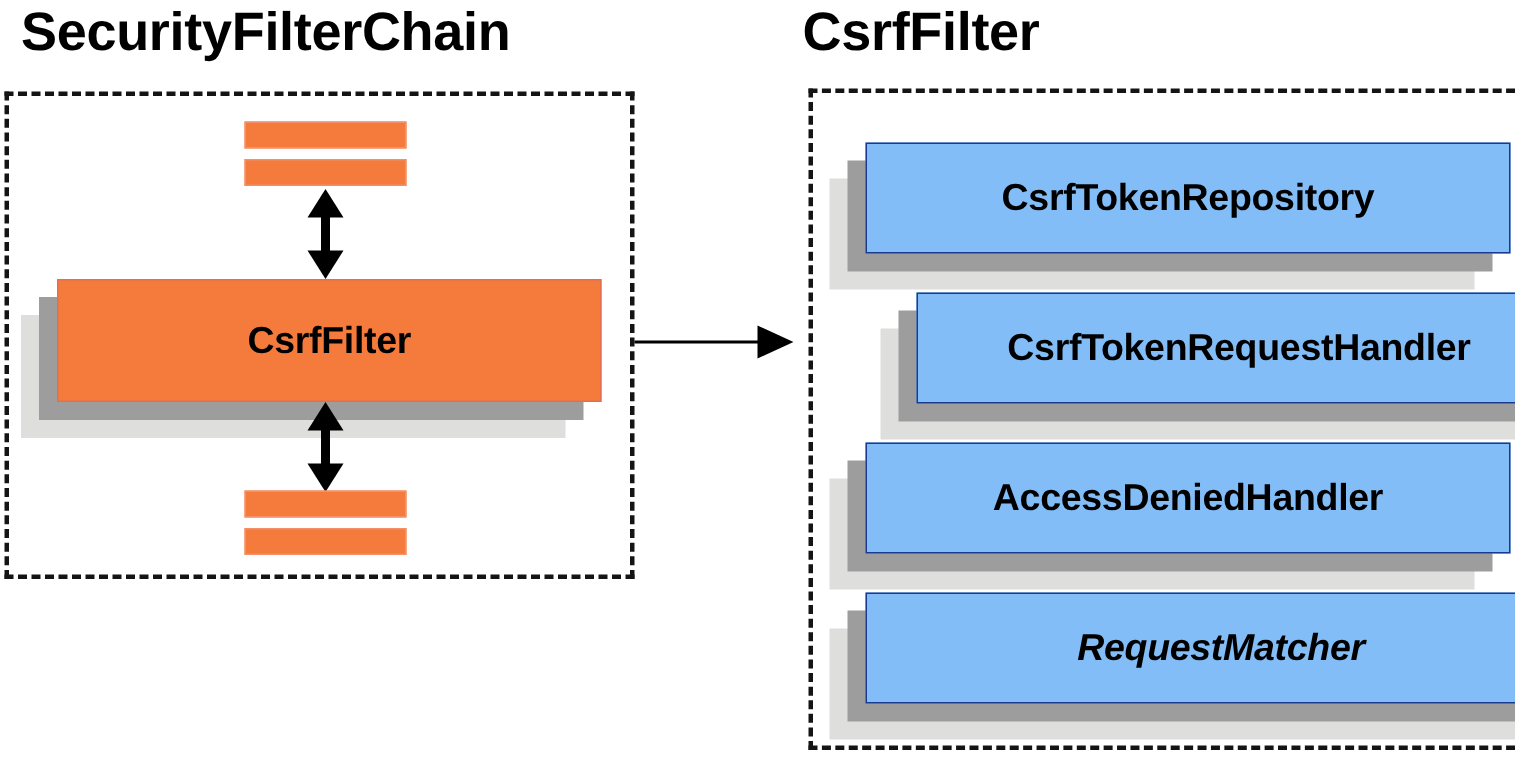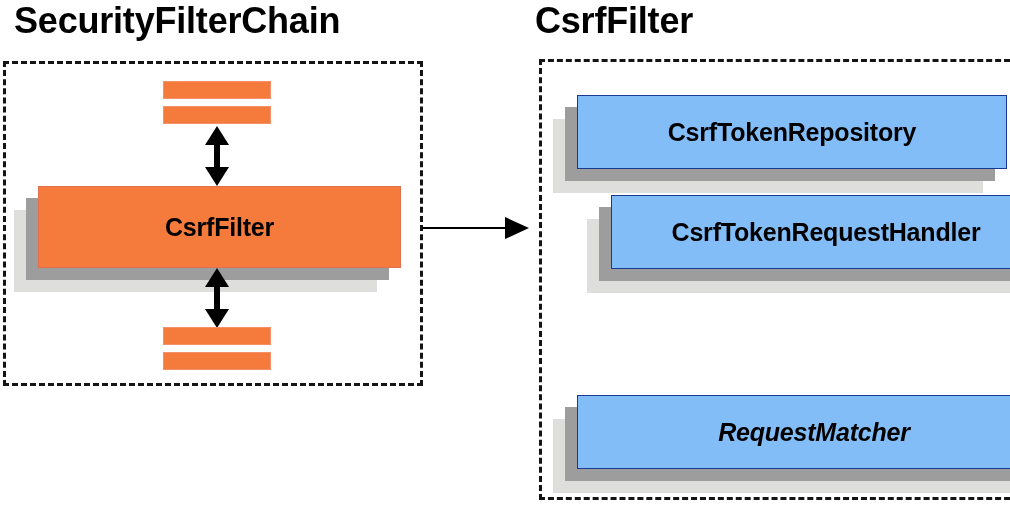--- a/index.html
+++ b/index.html
@@ -200,20 +200,27 @@
     </div>
 
     <div class="stack card-blue" style="left:35px; top:133px; width:430px; height:74px;margin-left:34px;">
       <div class="layer-back"></div>
       <div class="layer-mid"></div>
       <div class="layer-front">
         <span class="label">CsrfTokenRequestHandler</span>
       </div>
     </div>
 
+    <div class="stack card-blue" style="left:35px; top:233px; width:430px; height:74px;">
+      <div class="layer-back"></div>
+      <div class="layer-mid"></div>
+      <div class="layer-front">
+        <span class="label">AccessDeniedHandler</span>
+      </div>
+    </div>
 
     <div class="stack card-blue" style="left:35px; top:333px; width:474px; height:74px;font-style:italic;">
       <div class="layer-back"></div>
       <div class="layer-mid"></div>
       <div class="layer-front">
         <span class="label">RequestMatcher</span>
       </div>
     </div>
   </div>
 

